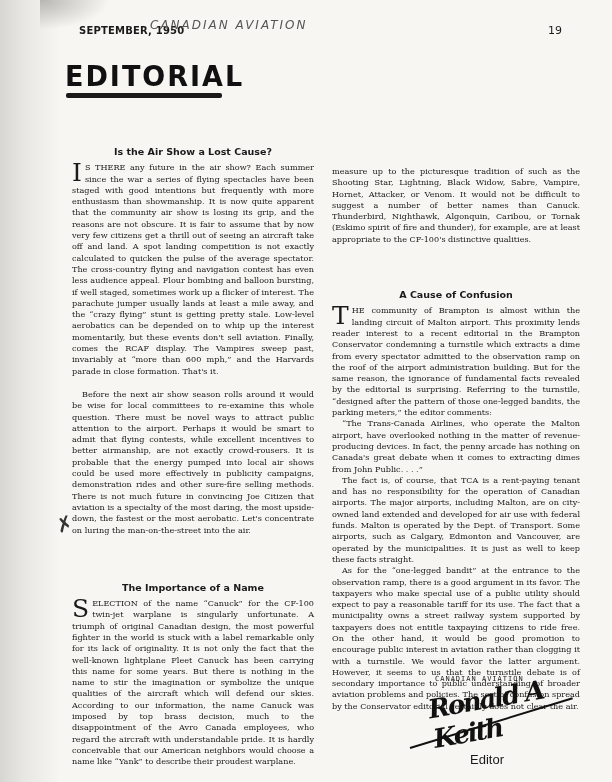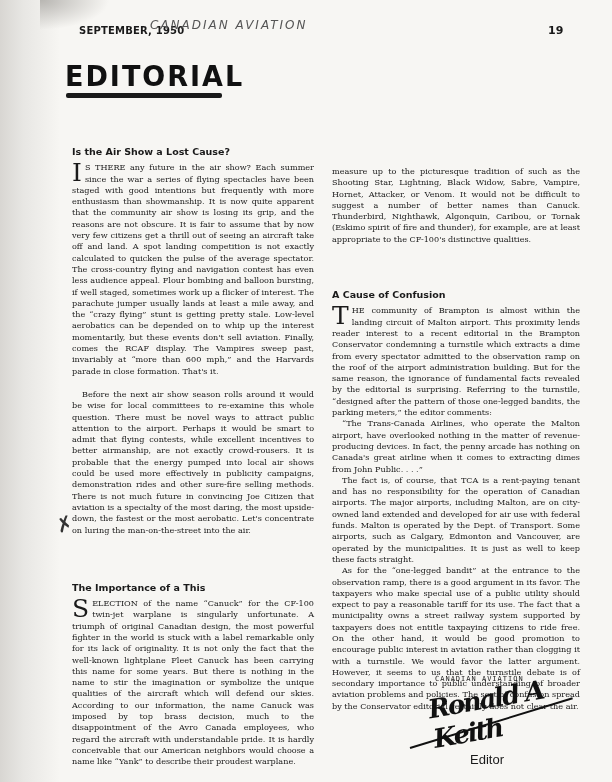--- a/index.html
+++ b/index.html
@@ -23,38 +23,38 @@
       font-family: "DejaVu Sans", sans-serif; font-size: 10px; font-weight: bold;
       letter-spacing: 0.2px;
     }
     .handwritten {
       position: absolute; left: 150px; top: 18px;
       font-family: "DejaVu Sans", sans-serif; font-size: 12px; font-style: italic;
       color: #555; letter-spacing: 2px;
     }
     .page-number {
       position: absolute; left: 548px; top: 24px;
-      font-family: "DejaVu Sans", sans-serif; font-size: 11px; font-weight: bold;
+      font-family: "DejaVu Sans", sans-serif; font-size: 11px; font-weight: normal;
     }
     .masthead {
       position: absolute; left: 65px; top: 61px;
       font-family: "DejaVu Sans", sans-serif; font-size: 27px; font-weight: 900;
       letter-spacing: 2px; color: #111;
       transform: scaleY(1.05);
     }
     .masthead-rule {
       position: absolute; left: 66px; top: 93px; width: 156px; height: 5px;
       background: #1a1a1a; border-radius: 2px;
     }
     .col { position: absolute; font-size: 8.1px; line-height: 11.3px; text-align: justify; }
     .col-left { left: 72px; top: 146px; width: 242px; }
     .col-right { left: 332px; top: 146px; width: 248px; margin-top: 20px; }
     .headline {
       font-family: "DejaVu Sans", sans-serif; font-weight: bold; font-size: 9.5px;
-      margin: 0 0 5px 0;
+      text-align: center; margin: 0 0 5px 0;
     }
     p { margin: 0; text-indent: 10px; }
     p.first { text-indent: 0; }
     p.gap { margin-top: 12px; }
     .dropcap {
       float: left; font-size: 25px; line-height: 20px; margin: 1px 3px 0 0;
       font-family: "DejaVu Serif", serif;
     }
     .signature-block { position: absolute; left: 410px; top: 675px; width: 150px; height: 90px; }
     .sig-pub {
@@ -95,32 +95,32 @@
 
 <div class="margin-mark">✗</div>
 
 <div class="col col-left">
   <div>
     <h2 class="headline">Is the Air Show a Lost Cause?</h2>
     <p class="first"><span class="dropcap">I</span><span>S THERE any future in the air show? Each summer since the war a series of flying spectacles have been staged with good intentions but frequently with more enthusiasm than showmanship. It is now quite apparent that the community air show is losing its grip, and the reasons are not obscure. It is fair to assume that by now very few citizens get a thrill out of seeing an aircraft take off and land. A spot landing competition is not exactly calculated to quicken the pulse of the average spectator. The cross-country flying and navigation contest has even less audience appeal. Flour bombing and balloon bursting, if well staged, sometimes work up a flicker of interest. The parachute jumper usually lands at least a mile away, and the “crazy flying” stunt is getting pretty stale. Low-level aerobatics can be depended on to whip up the interest momentarily, but these events don't sell aviation.  Finally, comes the RCAF display. The Vampires sweep past, invariably at “more than 600 mph,” and the Harvards parade in close formation. That's it.</span></p>
     <p class="gap">Before the next air show season rolls around it would be wise for local committees to re-examine this whole question. There must be novel ways to attract public attention to the airport. Perhaps it would be smart to admit that flying contests, while excellent incentives to better airmanship, are not exactly crowd-rousers. It is probable that the energy pumped into local air shows could be used more effectively in publicity campaigns, demonstration rides and other sure-fire selling methods. There is not much future in convincing Joe Citizen that aviation is a specialty of the most daring, the most upside-down, the fastest or the most aerobatic. Let's concentrate on luring the man-on-the-street into the air.</p>
   </div>
   <div style="margin-top:46px;">
-    <h2 class="headline">The Importance of a This</h2>
+    <h2 class="headline">The Importance of a Name</h2>
     <p class="first"><span class="dropcap">S</span><span>ELECTION of the name “Canuck” for the CF-100 twin-jet warplane is singularly unfortunate.  A triumph of original Canadian design, the most powerful fighter in the world is stuck with a label remarkable only for its lack of originality. It is not only the fact that the well-known lightplane Fleet Canuck has been carrying this name for some years. But there is nothing in the name to stir the imagination or symbolize the unique qualities of the aircraft which will defend our skies. According to our information, the name Canuck was imposed by top brass decision, much to the disappointment of the Avro Canada employees, who regard the aircraft with understandable pride. It is hardly conceivable that our American neighbors would choose a name like “Yank” to describe their proudest warplane.</span></p>
     <p class="gap">The choice of a name might seem unimportant. Yet the inspirational value of the Battle-of-Britain Spitfire, for example, could hardly have been realized with a name like “John Bull.” In our opinion, Canuck does not</p>
   </div>
 </div>
 
 <div class="col col-right">
   <p class="first">measure up to the picturesque tradition of such as the Shooting Star, Lightning, Black Widow, Sabre, Vampire, Hornet, Attacker, or Venom. It would not be difficult to suggest a number of better names than Canuck. Thunderbird, Nighthawk, Algonquin, Caribou, or Tornak (Eskimo spirit of fire and thunder), for example, are at least appropriate to the CF-100's distinctive qualities.</p>
   <div style="margin-top:44px;">
     <h2 class="headline">A Cause of Confusion</h2>
     <p class="first"><span class="dropcap">T</span><span>HE community of Brampton is almost within the landing circuit of Malton airport. This proximity lends reader interest to a recent editorial in the Brampton Conservator condemning a turnstile which extracts a dime from every spectator admitted to the observation ramp on the roof of the airport administration building. But for the same reason, the ignorance of fundamental facts revealed by the editorial is surprising. Referring to the turnstile, “designed after the pattern of those one-legged bandits, the parking meters,” the editor comments:</span></p>
-    <p>“The Trans-Canada Airlines, who operate the Malton airport, have overlooked nothing in the matter of revenue-producing devices. In fact, the penny arcade has nothing on Canada's great airline when it comes to extracting dimes from John Public. . . .”</p>
+    <p>“The Trans-Canada Airlines, who operate the Malton airport, have overlooked nothing in the matter of revenue-producing devices. In fact, the penny arcade has nothing on Canada's great debate when it comes to extracting dimes from John Public. . . .”</p>
     <p>The fact is, of course, that TCA is a rent-paying tenant and has no responsibility for the operation of Canadian airports. The major airports, including Malton, are on city-owned land extended and developed for air use with federal funds. Malton is operated by the Dept. of Transport. Some airports, such as Calgary, Edmonton and Vancouver, are operated by the municipalities. It is just as well to keep these facts straight.</p>
     <p>As for the “one-legged bandit” at the entrance to the observation ramp, there is a good argument in its favor. The taxpayers who make special use of a public utility should expect to pay a reasonable tariff for its use. The fact that a municipality owns a street railway system supported by taxpayers does not entitle taxpaying citizens to ride free. On the other hand, it would be good promotion to encourage public interest in aviation rather than clogging it with a turnstile. We would favor the latter argument. However, it seems to us that the turnstile debate is of secondary importance to public understanding of broader aviation problems and policies. The sort of confusion spread by the Conservator editorial certainly does not clear the air.</p>
   </div>
 </div>
 
 <div class="signature-block">
   <div class="sig-pub">CANADIAN AVIATION</div>
   <div class="sig-name">Ronald A Keith</div>
   <div class="sig-line"></div>
   <div class="sig-title">Editor</div>

